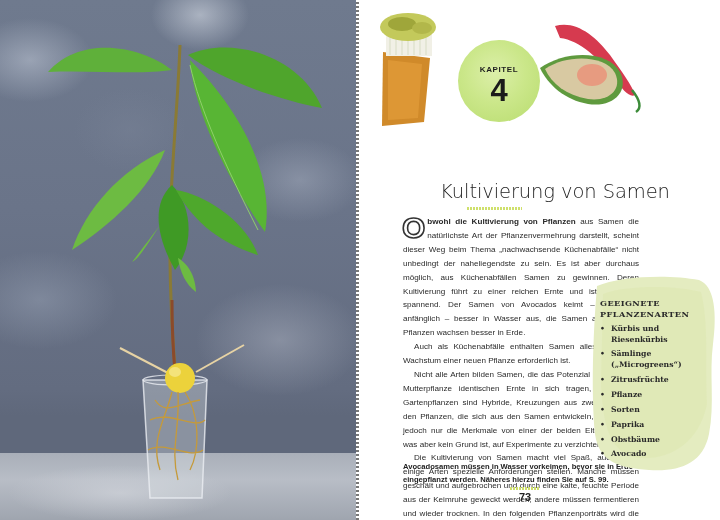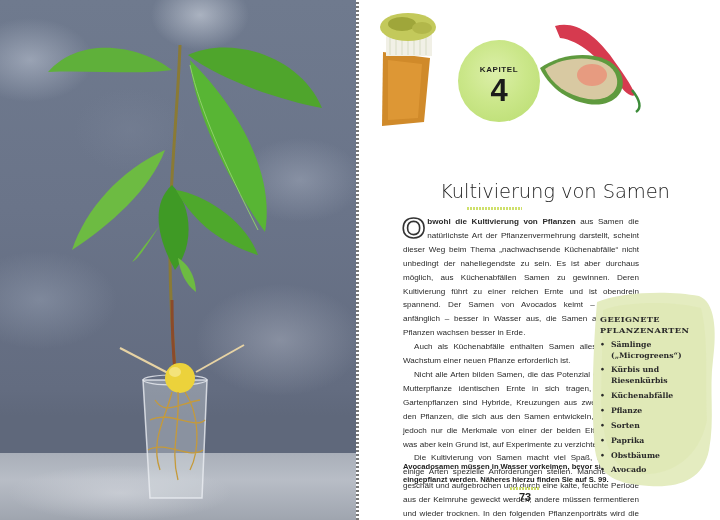--- a/index.html
+++ b/index.html
@@ -34,21 +34,21 @@
   .title { position:absolute; left:40px; right:10px; top:148px; text-align:center; font-family:"DejaVu Sans", sans-serif; font-weight:300; font-size:19.5px; line-height:23px; color:#222; letter-spacing:-.1px;margin-top:32px; }
   .deco { position:absolute; height:3px; background: repeating-linear-gradient(90deg,#cfe06c 0 2px, transparent 2px 3px); }
   .deco.top { left:107px; top:207px; width:55px; }
   .deco.bot { left:150px; top:487px; width:30px; }
   .body { position:absolute; left:43px; top:215px; width:236px; font-family:"Liberation Sans", sans-serif; font-size:8.1px; line-height:13.9px; color:#2a2a2a; text-align:justify; }
   .body p { margin:0; }
   .body p.ind { text-indent:11px; }
   .dropcap { float:left; font-size:30px; line-height:24px; margin:1px 2px 0 -1px; font-weight:bold; color:#fff; -webkit-text-stroke:1.6px #333; font-family:"Liberation Sans", sans-serif; }
   .caption { position:absolute; left:43px; top:461px; width:236px; font-size:7.6px; line-height:12.5px; font-weight:bold; color:#222; }
   .pageno { position:absolute; left:150px; top:491px; width:30px; text-align:center; font-size:11px; font-weight:bold; color:#222; }
-  .sidebar { position:absolute; left:229px; top:290px; width:128px; height:200px; }
+  .sidebar { position:absolute; left:229px; top:274px; width:128px; height:200px; }
   .sidebar .blob { position:absolute; inset:0; }
   .sidebar .head { position:absolute; left:11px; top:24px; font-family:"DejaVu Serif", serif; font-weight:bold; font-size:8.2px; line-height:11px; letter-spacing:.4px; color:#2a2a2a; }
   .sidebar ul { position:absolute; left:11px; top:50px; margin:0; padding:0; list-style:none; width:100px; }
   .sidebar li { font-family:"DejaVu Serif", serif; font-weight:bold; font-size:7.7px; line-height:10.6px; color:#2a2a2a; padding-left:11px; position:relative; margin-bottom:4.3px; }
   .sidebar li::before { content:"•"; position:absolute; left:0; top:0; }
 </style>
 </head>
 <body>
 
 <div class="spread">
@@ -132,23 +132,23 @@
     <div class="sidebar">
       <svg class="blob" viewBox="0 0 128 200" preserveAspectRatio="none">
         <path d="M8 12 C30 2 80 0 110 6 C126 12 128 40 124 70 C120 100 126 130 120 160 C114 190 90 198 60 196 C30 194 10 188 6 160 C2 120 4 60 8 12 Z" fill="#e4ecc0"></path>
         <path d="M14 20 C40 10 90 12 112 18 C120 50 116 90 118 130 C110 170 80 186 50 184 C20 180 14 150 12 110 Z" fill="#dde8b0" opacity=".6"></path>
       </svg>
       <div class="head">
         <div>GEEIGNETE</div>
         <div>PFLANZENARTEN</div>
       </div>
       <ul>
+        <li>Kürbis und Riesenkürbis</li>
         <li>Sämlinge („Microgreens“)</li>
-        <li>Kürbis und Riesenkürbis</li>
-        <li>Küchenabfälle</li>
+        <li>Zitrusfrüchte</li>
         <li>Pflanze</li>
         <li>Sorten</li>
         <li>Paprika</li>
         <li>Obstbäume</li>
         <li>Avocado</li>
       </ul>
     </div>
   </div>
 </div>
 

